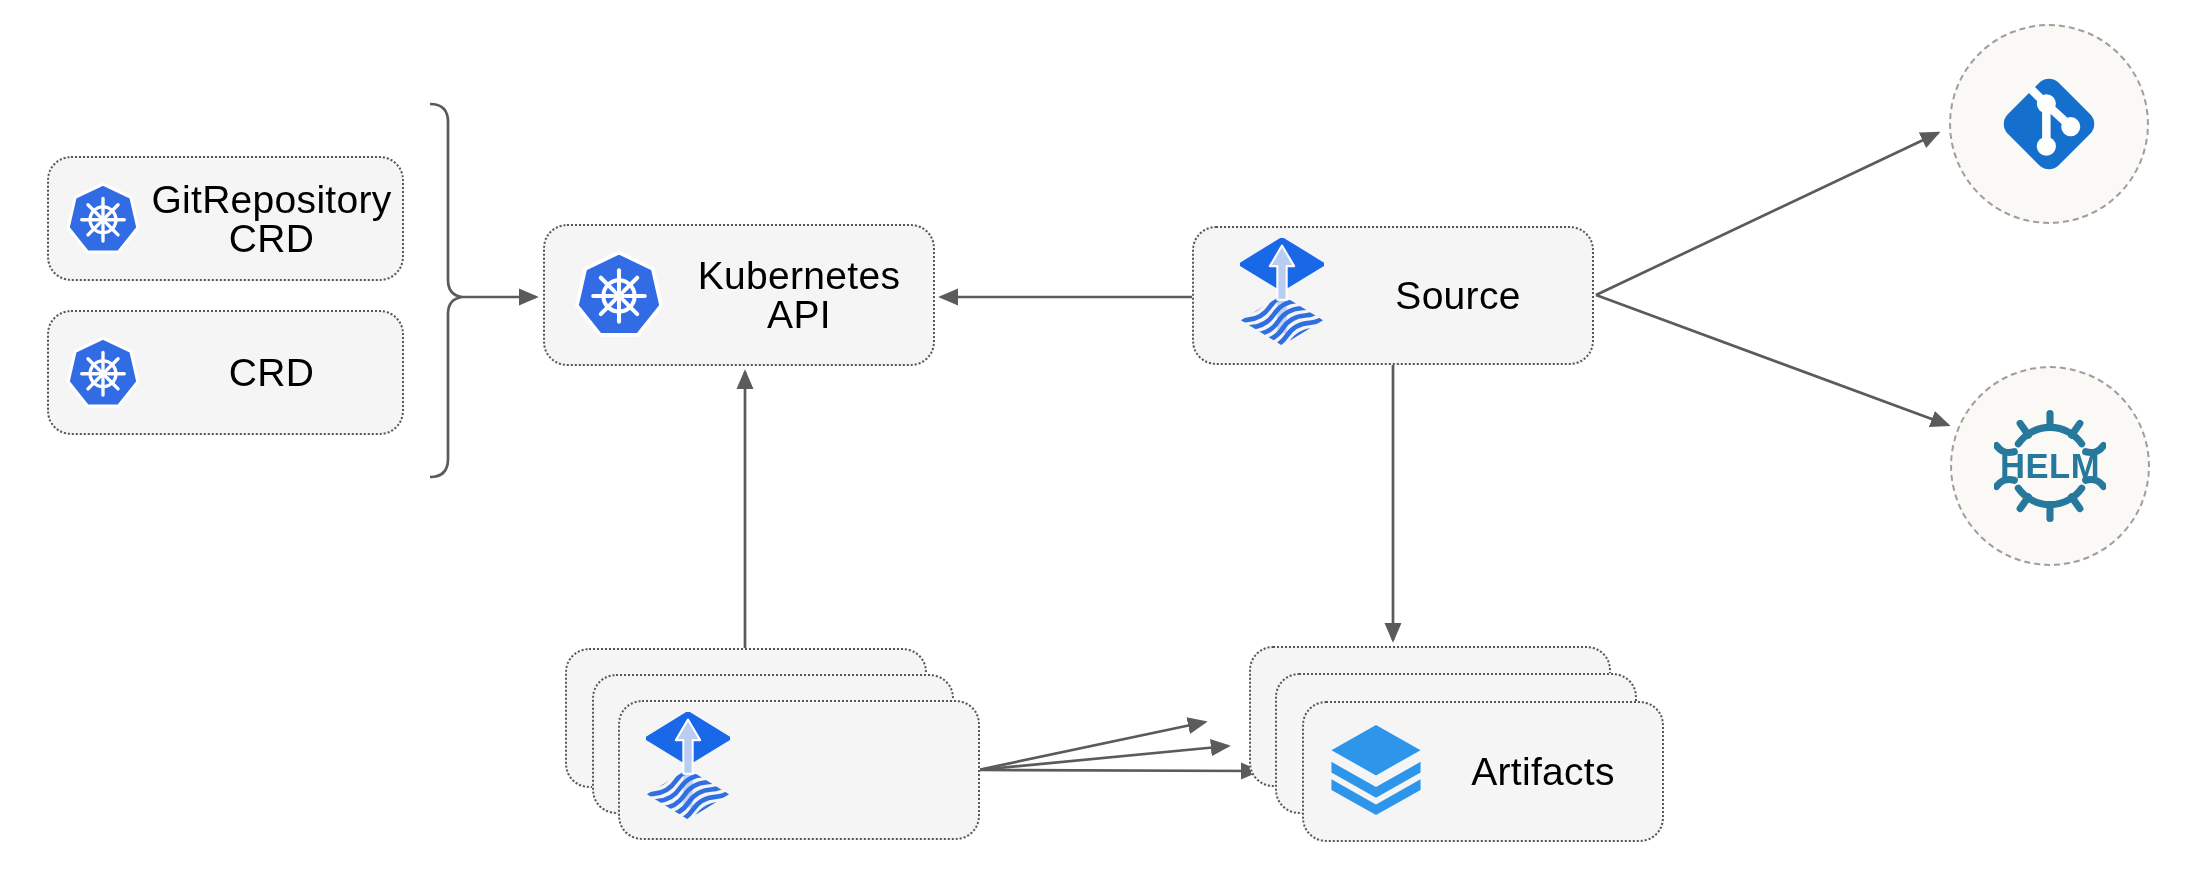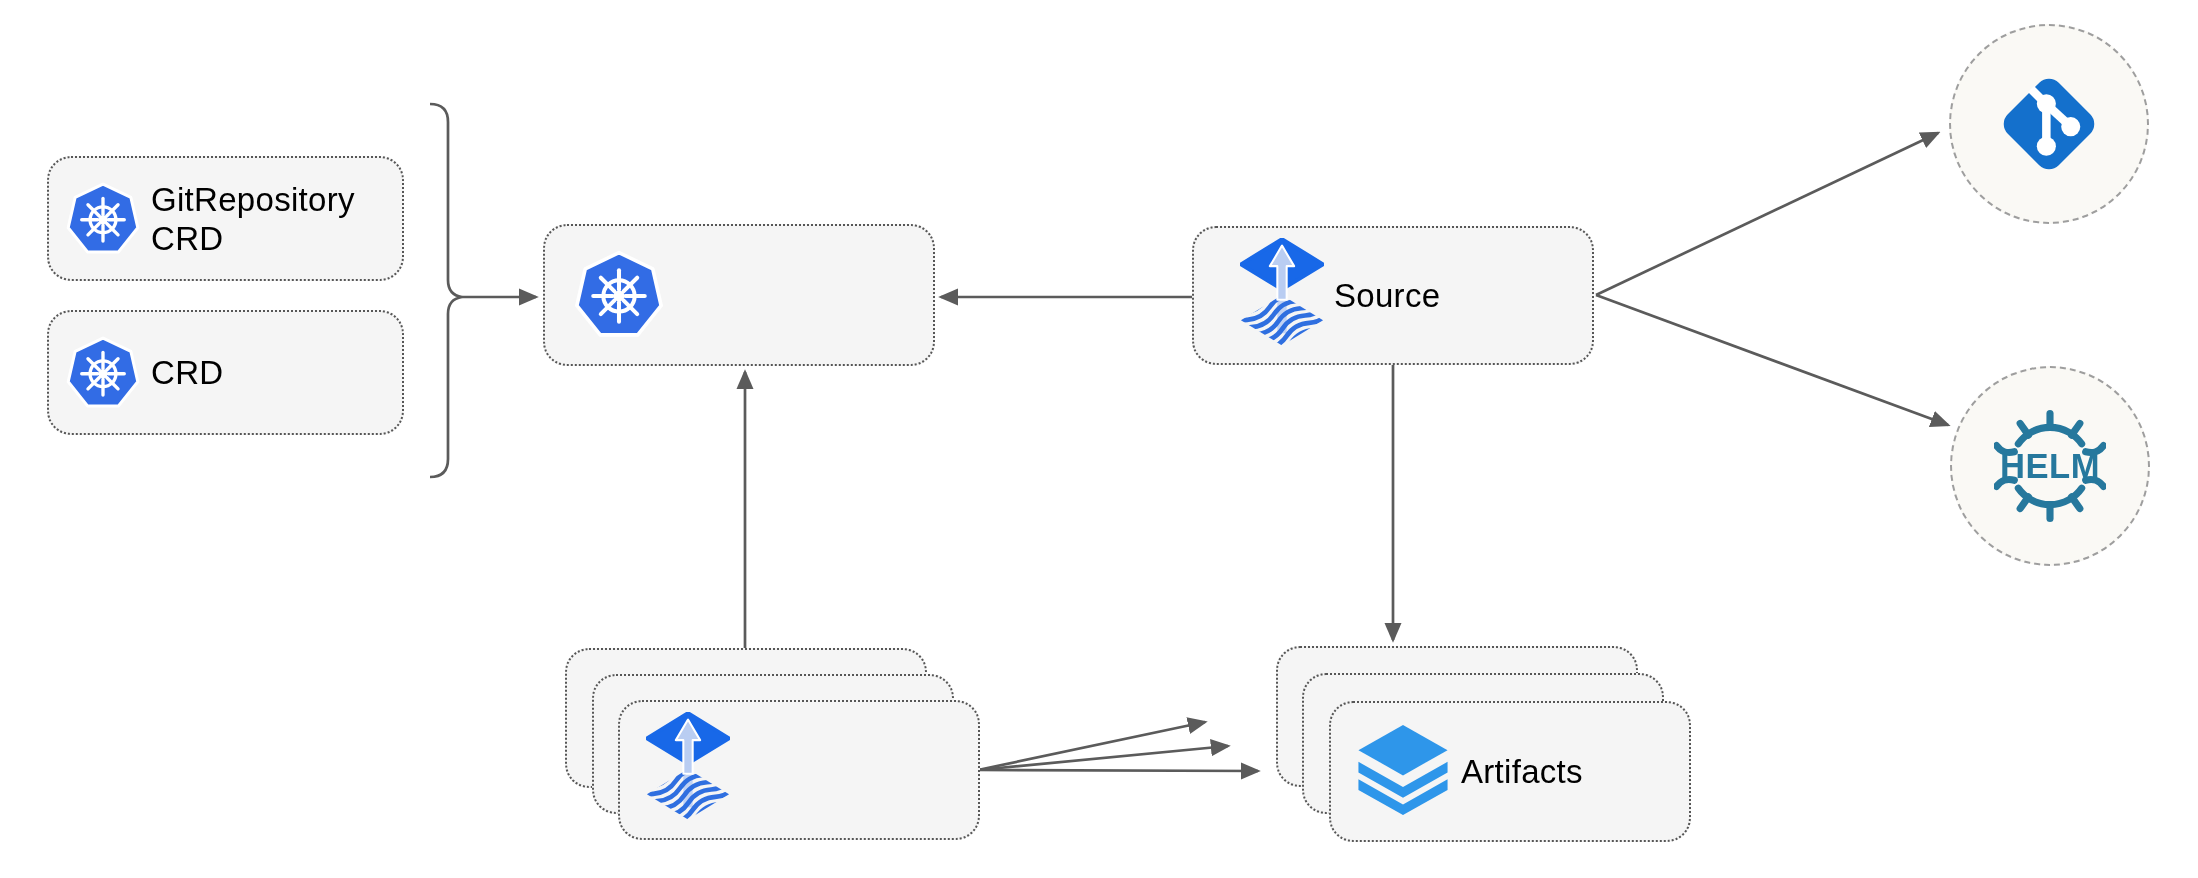--- a/index.html
+++ b/index.html
@@ -16,21 +16,22 @@
     background:#f5f5f5;
     border:2.5px dotted #565656;
     border-radius:24px;
     box-sizing:border-box;
     display:flex;
     align-items:center;
   }
   .node .icon-wrap{flex:0 0 auto;display:flex;align-items:center;justify-content:center;}
   .node .label{
     flex:1 1 auto;
-    font-size:33px;
+    text-align:center;
+    font-size:39px;
     line-height:39px;
     color:#000000;
     letter-spacing:0.3px;
     padding:0 10px;
   }
   .stack-layer{
     position:absolute;
     background:#f5f5f5;
     border:2.5px dotted #565656;
     border-radius:24px;
@@ -176,20 +177,21 @@
       <span style="display:block">CRD</span>
     </span>
   </div>
 
   <div class="node" style="left:543px;top:224px;width:392px;height:142px;padding-left:28px;">
     <span class="icon-wrap">
       <svg width="92" height="92">
           <use href="#sym-k8s"></use>
         </svg>
     </span>
+    <span class="label">Kubernetes API</span>
   </div>
 
   <div class="node" style="left:1192px;top:226px;width:402px;height:139px;padding-left:46px;">
     <span class="icon-wrap">
       <svg width="84" height="116">
           <use href="#sym-flux"></use>
         </svg>
     </span>
     <span class="label">
       <span style="display:block">Source</span>
@@ -201,21 +203,21 @@
     <div class="stack-layer" style="left:27px;top:26px;width:362px;height:140px;"></div>
     <div class="node" style="left:53px;top:52px;width:362px;height:140px;padding-left:26px;">
       <span class="icon-wrap">
         <svg width="84" height="116">
             <use href="#sym-flux"></use>
           </svg>
       </span>
     </div>
   </div>
 
-  <div style="position:absolute;left:1276px;top:646px;width:420px;height:200px;">
+  <div style="position:absolute;left:1249px;top:646px;width:420px;height:200px;">
     <div class="stack-layer" style="left:0;top:0;width:362px;height:141px;"></div>
     <div class="stack-layer" style="left:26px;top:27px;width:362px;height:141px;"></div>
     <div class="node" style="left:53px;top:55px;width:362px;height:141px;padding-left:24px;">
       <span class="icon-wrap">
         <svg width="96" height="93">
             <use href="#sym-layers"></use>
           </svg>
       </span>
       <span class="label">Artifacts</span>
     </div>

